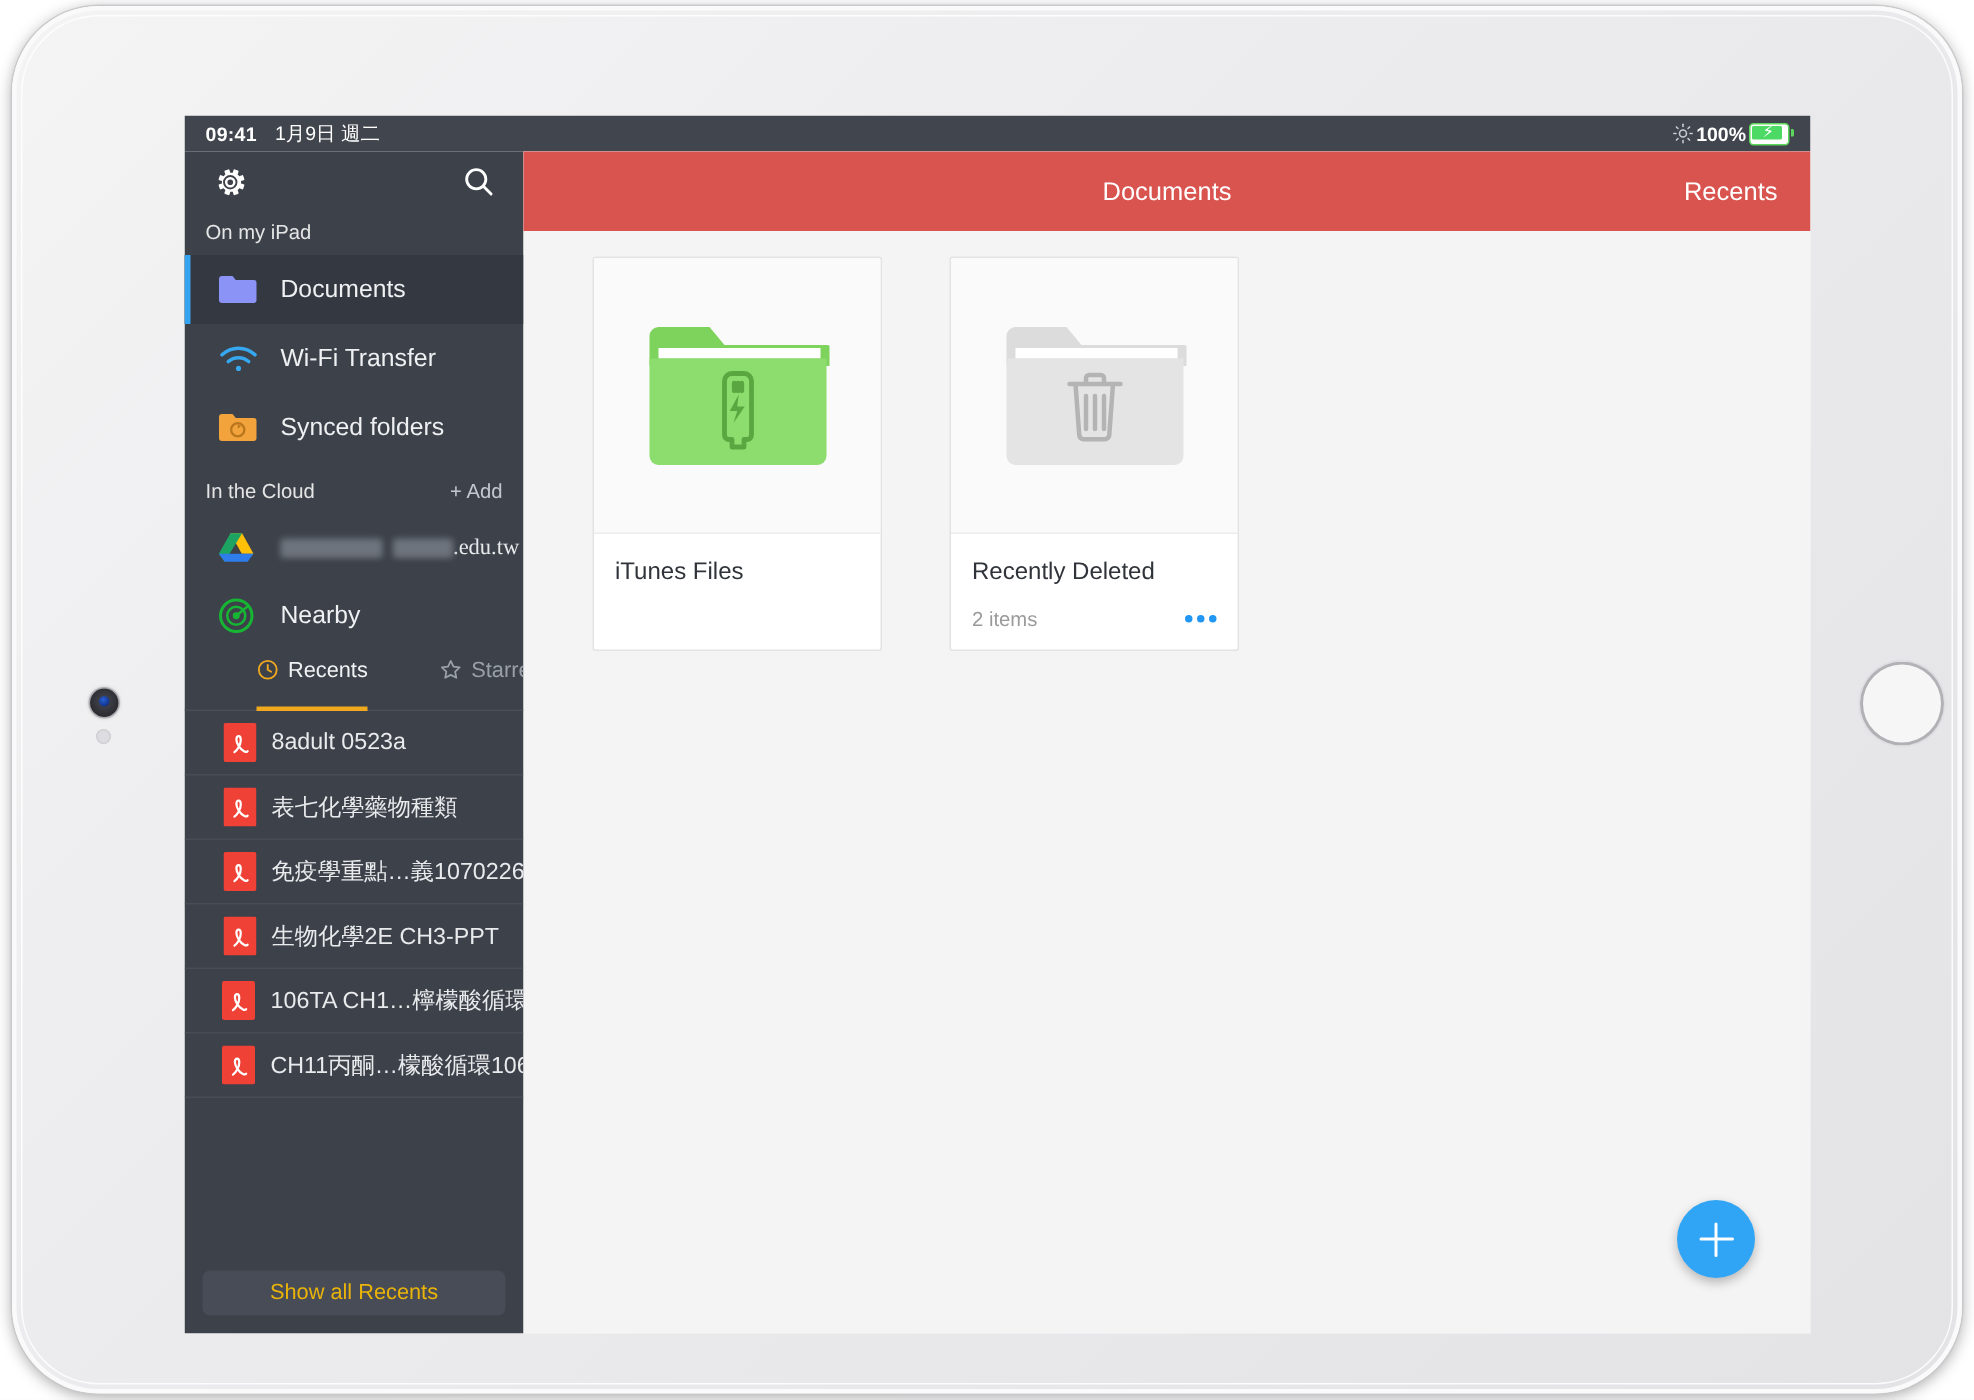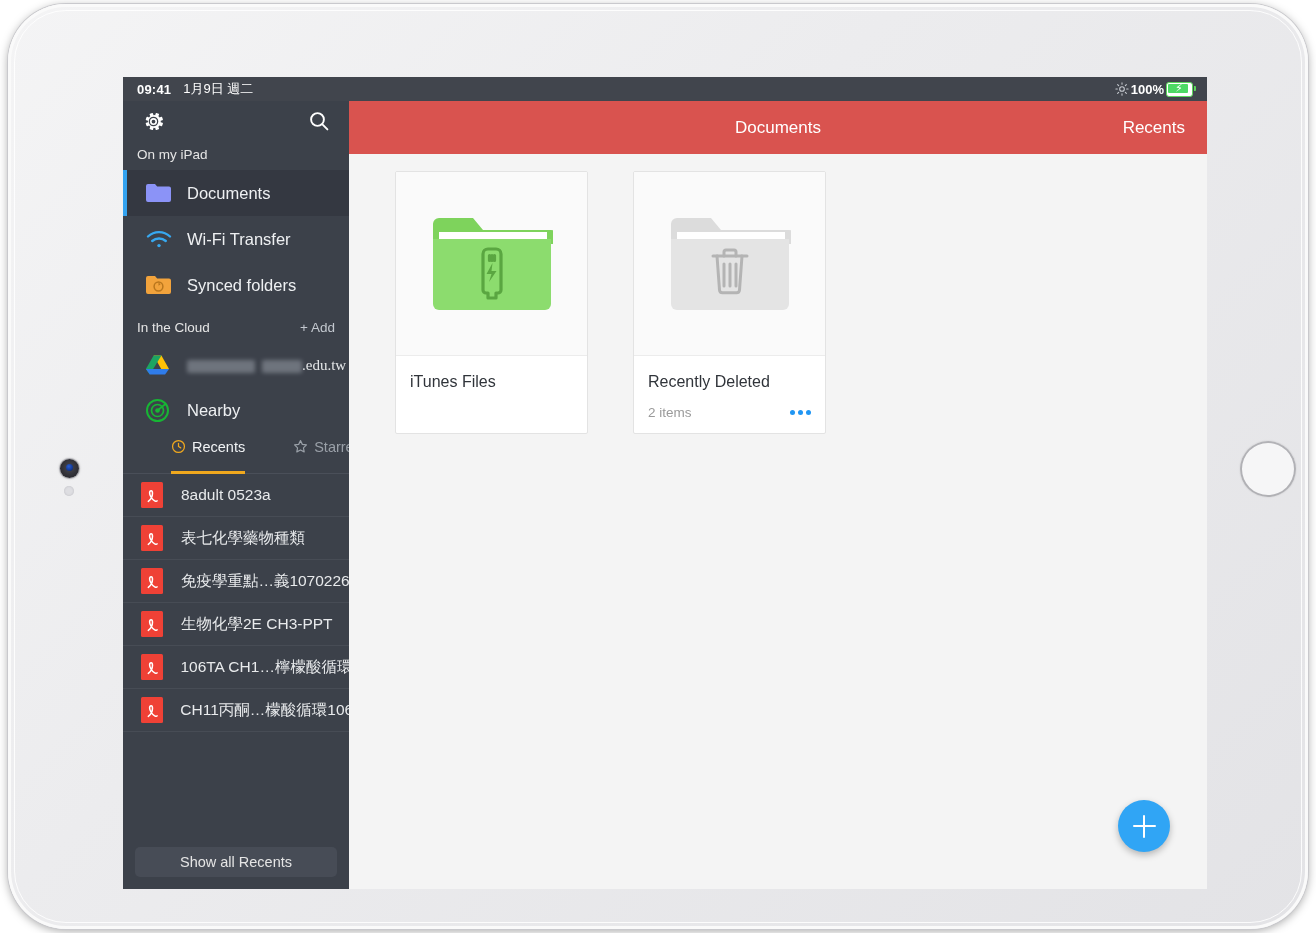--- a/index.html
+++ b/index.html
@@ -195,41 +195,41 @@
     position: relative;
     margin-left: 48px;
   }
   .tab.active { color: #f0f2f4; }
   .tab.active::after {
     content: ""; position: absolute; left: 0; bottom: -1px;
     width: 100%; height: 3px; background: #f0a81e;
   }
 
   
-  #recents { flex: 1; overflow: hidden; }
+  #recents { flex: 1; overflow: hidden; text-align: right; }
   .file-row {
     display: flex; align-items: center;
     height: 42px;
     padding-left: 18px;
     border-bottom: 1px solid #474c55;
     cursor: pointer;
   }
   .file-row .f-ico { width: 30px; margin-right: 10px; line-height: 0; }
   .file-row .f-name {
     color: #e8eaec; font-size: 15.5px;
     white-space: nowrap; overflow: hidden;
   }
 
   #show-all-wrap { padding: 8px 12px 12px 12px; }
   #show-all {
     width: 100%;
     height: 30px;
     background: #474c56;
     border-radius: 5px;
-    color: #e5e5e5;
+    color: #eab308;
     font-size: 14.5px;
     display: flex; align-items: center; justify-content: center;
     cursor: pointer;
   }
 
   
   #main {
     position: absolute; left: 226px; top: 24px;
     width: 858px; height: 788px;
     background: #f4f4f4;

